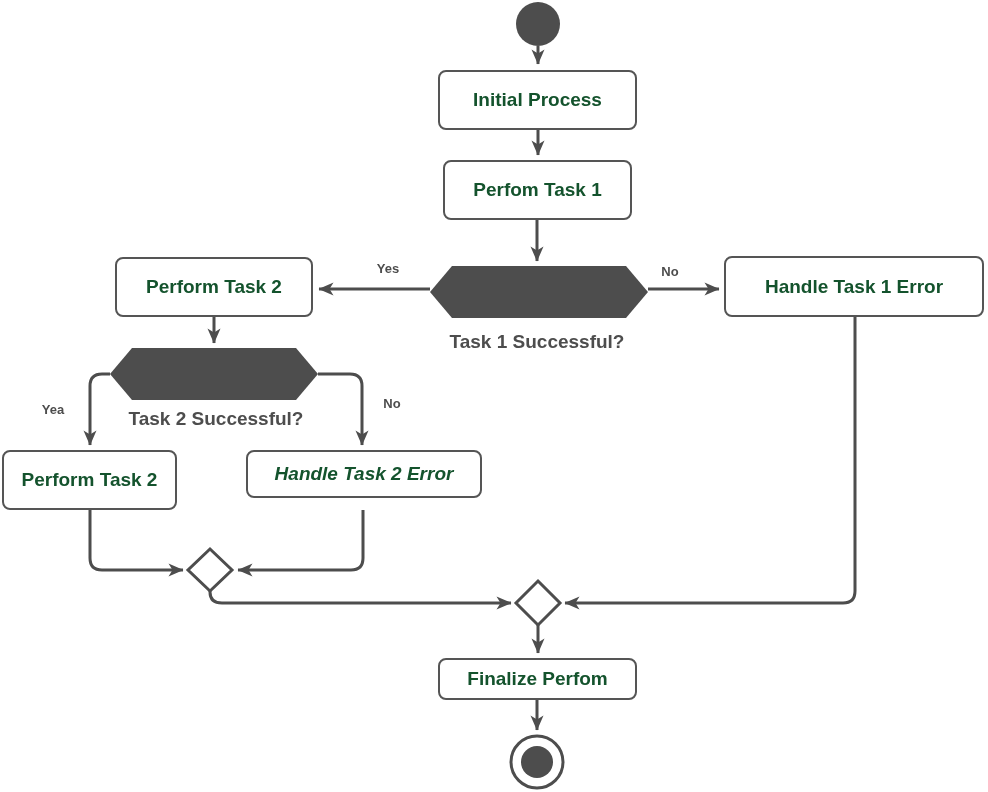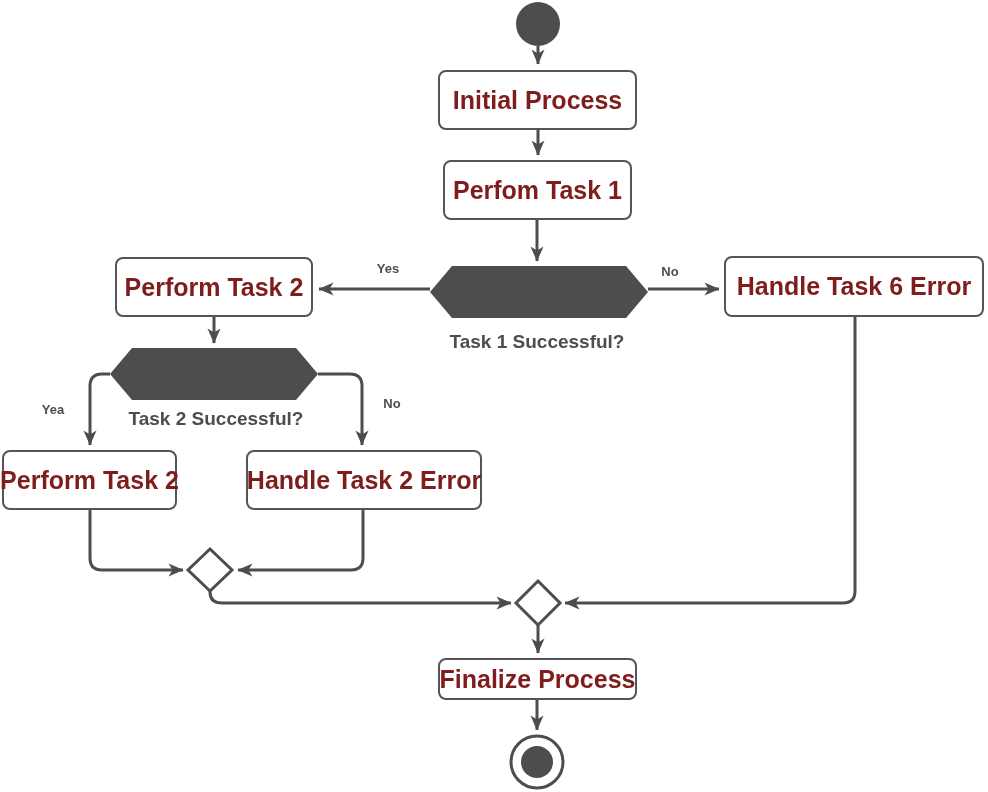--- a/index.html
+++ b/index.html
@@ -38,23 +38,23 @@
   }
   .node {
     position: absolute;
     box-sizing: border-box;
     background: #ffffff;
     border: 2.5px solid #555555;
     border-radius: 8px;
     display: flex;
     align-items: center;
     justify-content: center;
-    color: #7f1d1d;
+    color: #14532d;
     font-weight: bold;
-    font-size: 25px;
+    font-size: 19px;
     white-space: nowrap;
     text-align: left;
   }
   .lbl {
     position: absolute;
     transform: translate(-50%, -50%);
     color: #4d4d4d;
     font-weight: bold;
     white-space: nowrap;
   }
@@ -100,30 +100,30 @@
   <div class="node" style="left:438px; top:70px; width:199px; height:60px;">
     <span>Initial Process</span>
   </div>
   <div class="node" style="left:443px; top:160px; width:189px; height:60px;">
     <span>Perfom Task 1</span>
   </div>
   <div class="node" style="left:115px; top:257px; width:198px; height:60px;">
     <span>Perform Task 2</span>
   </div>
   <div class="node" style="left:724px; top:256px; width:260px; height:61px;">
-    <span>Handle Task 6 Error</span>
+    <span>Handle Task 1 Error</span>
   </div>
   <div class="node" style="left:2px; top:450px; width:175px; height:60px;">
     <span>Perform Task 2</span>
   </div>
-  <div class="node" style="left:246px; top:450px; width:236px; height:60px;">
+  <div class="node" style="left:246px; top:450px; width:236px; height:48px;font-style:italic;">
     <span>Handle Task 2 Error</span>
   </div>
   <div class="node" style="left:438px; top:658px; width:199px; height:42px;">
-    <span>Finalize Process</span>
+    <span>Finalize Perfom</span>
   </div>
 
   <div class="lbl caption" style="left:537px; top:342px;">Task 1 Successful?</div>
   <div class="lbl caption" style="left:216px; top:419px;">Task 2 Successful?</div>
 
   <div class="lbl edge-label" style="left:388px; top:268px;">Yes</div>
   <div class="lbl edge-label" style="left:670px; top:271px;">No</div>
   <div class="lbl edge-label" style="left:53px; top:409px;">Yea</div>
   <div class="lbl edge-label" style="left:392px; top:403px;">No</div>
 

